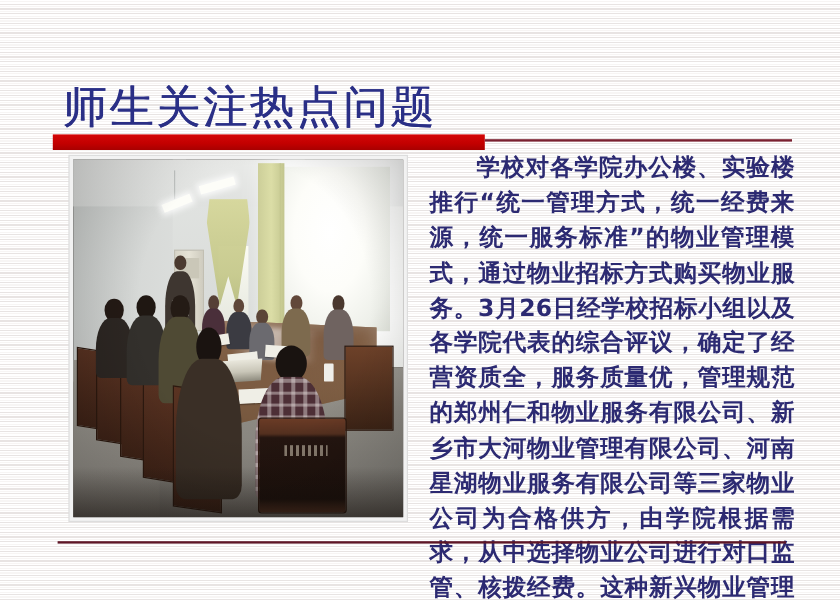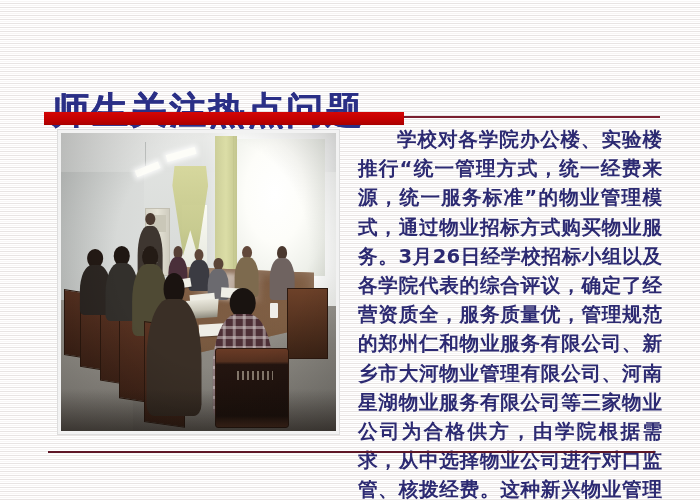--- a/index.html
+++ b/index.html
@@ -24,26 +24,26 @@
       #e8e4e3 3px,
       #e8e4e3 4px
     );
     font-family: "DejaVu Sans", "Liberation Sans", sans-serif;
   }
 
   
   .slide-title {
     position: absolute;
     left: 52px;
-    top: 63px;
+    top: 42px;
     font-family: "DejaVu Serif", "Liberation Serif", serif;
     font-size: 37px;
     line-height: 45px;
     letter-spacing: 2px;
-    font-weight: 700;
+    font-weight: 400;
     color: #2a2f86;
     white-space: nowrap;
     text-shadow: 0.5px 0 0 #2a2f86;
     text-align: center;
   }
 
   
   .title-rule {
     position: absolute;
     left: 44px;

